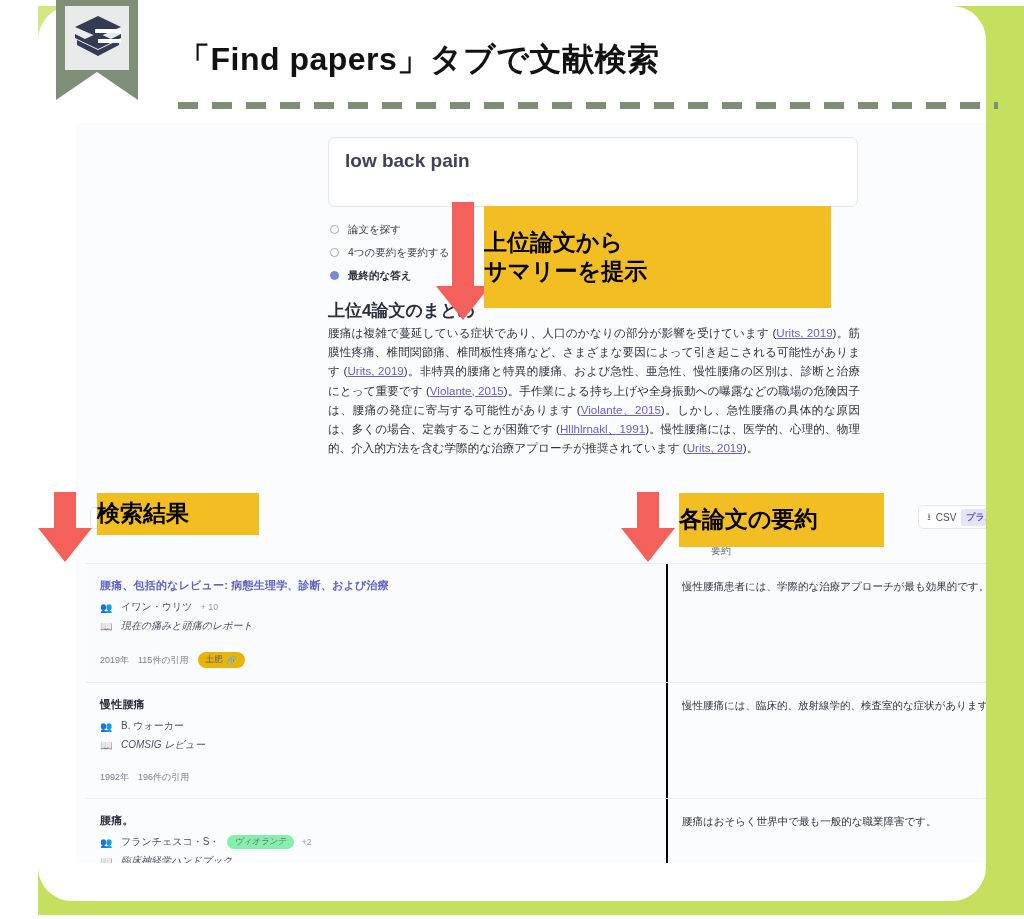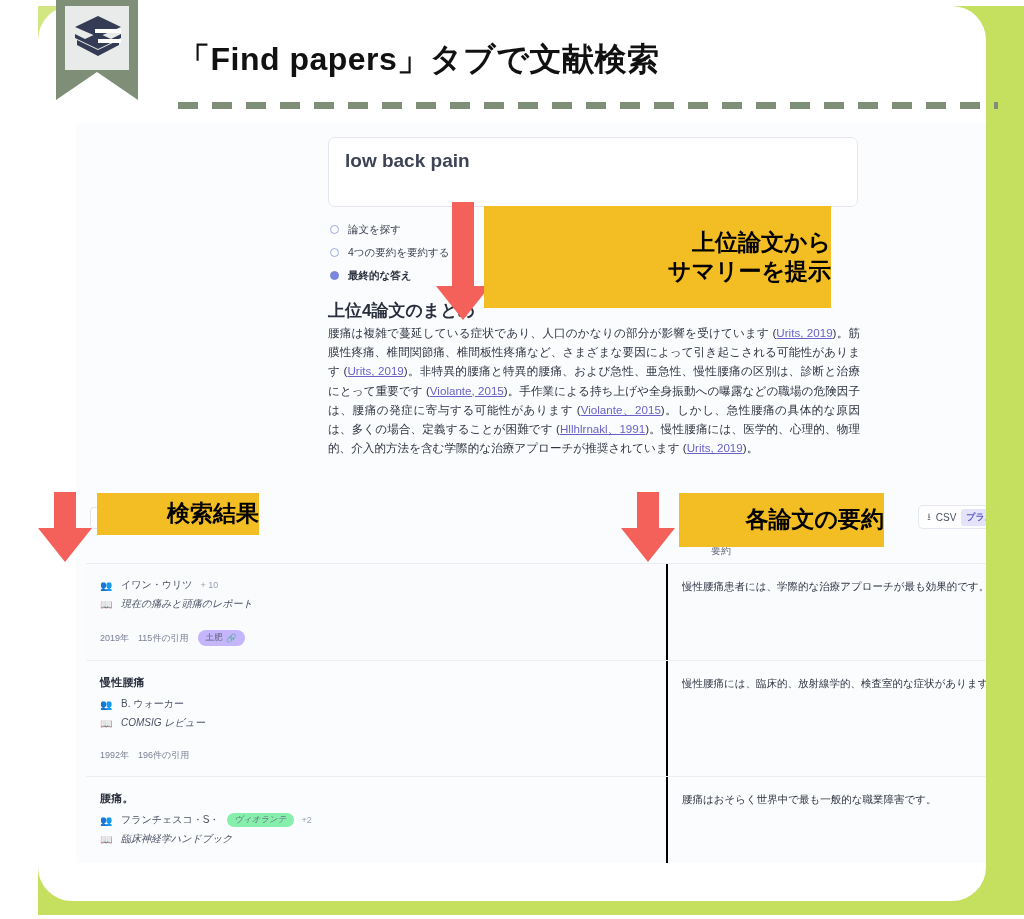--- a/index.html
+++ b/index.html
@@ -174,28 +174,28 @@
   .authors-extra { color: #9aa0b2; font-size: 9px; }
   .chip {
     background: #86efac; border-radius: 9px; padding: 1px 7px;
     font-size: 8.5px; color: #6b7185; font-style: italic;
   }
   .foot-row {
     display: flex; align-items: center; gap: 9px; margin-top: 19px;
     font-size: 9px; color: #7a8094;
   }
   .doi-chip {
-    background: #c4b5fd; border-radius: 10px; padding: 2px 8px;
+    background: #eab308; border-radius: 10px; padding: 2px 8px;
     font-size: 8.5px; color: #5c6275; display: flex; align-items: center; gap: 4px;
   }
 
   
   .callout {
     position: absolute; background: #f3bd24; z-index: 20;
-    display: flex; flex-direction: column; align-items: flex-end;
+    display: flex; flex-direction: column; align-items: flex-start;
     justify-content: center; color: #000000; font-weight: 700;
     text-align: center; line-height: 1.28;
   }
   .callout-1 { left: 484px; top: 206px; width: 347px; height: 102px; font-size: 23px; }
   .callout-2 { left: 97px; top: 493px; width: 162px; height: 42px; font-size: 23px; }
   .callout-3 { left: 679px; top: 493px; width: 205px; height: 54px; font-size: 23px; }
 
   .arrow { position: absolute; z-index: 19; }
   .arrow-stem { position: absolute; background: #f4615a; }
   .arrow-head {
@@ -261,20 +261,21 @@
     </div>
 
     <div class="colhead">
       <div class="colhead-sum">要約</div>
     </div>
 
     <div class="table">
 
       <div class="row alt">
         <div class="cell-left">
+          <div class="r-title">腰痛、包括的なレビュー: 病態生理学、診断、および治療</div>
           <div class="meta-row">
             <span class="meta-ico">👥</span>
             <span>イワン・ウリツ</span>
             <span class="authors-extra">+   10</span>
           </div>
           <div class="meta-row">
             <span class="meta-ico">📖</span>
             <span class="meta-italic">現在の痛みと頭痛のレポート</span>
           </div>
           <div class="foot-row">

